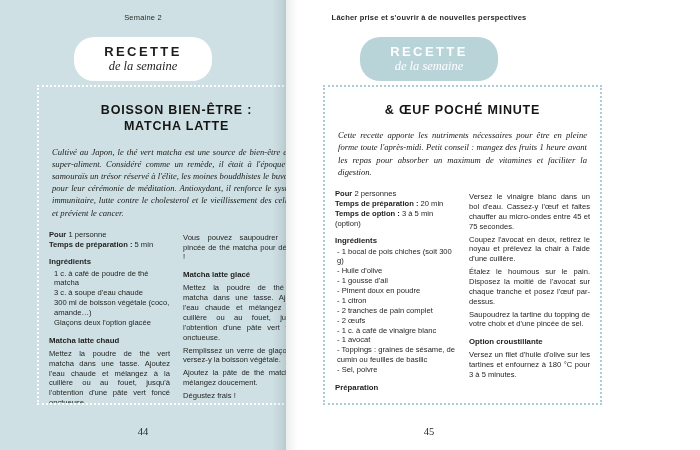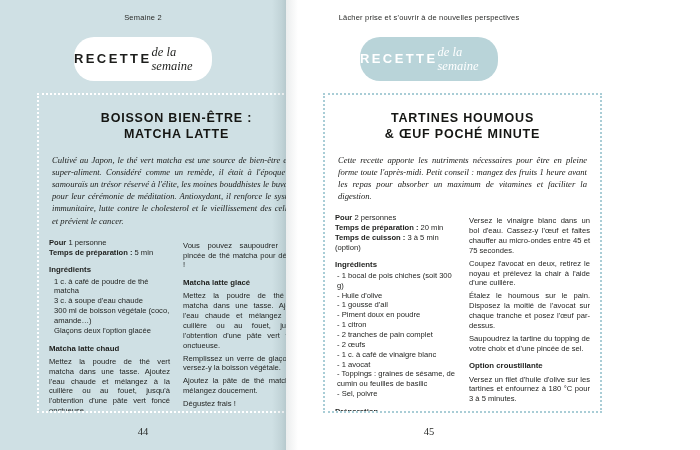--- a/index.html
+++ b/index.html
@@ -12,29 +12,29 @@
   .spread{position:relative;width:700px;height:450px;display:flex;}
   .page{position:relative;width:286px;height:450px;box-sizing:border-box;}
   .page-left{background:#cfe0e4;}
   .page-right{background:#ffffff;}
   .gutter-left{position:absolute;top:0;right:0;bottom:0;width:14px;
     background:linear-gradient(to right,rgba(70,95,100,0) 0%,rgba(70,95,100,0.10) 70%,rgba(70,95,100,0.18) 100%);}
   .gutter-right{position:absolute;top:0;left:0;bottom:0;width:12px;
     background:linear-gradient(to right,rgba(60,80,85,0.10) 0%,rgba(60,80,85,0) 100%);}
   .running-head{position:absolute;top:13px;left:0;width:100%;
     text-align:center;font-size:7.5px;letter-spacing:.2px;color:#2a2b29;}
-  .running-head.bold{font-weight:normal;}
+  .running-head.bold{font-weight:bold;}
   .badge{position:absolute;top:37px;left:50%;transform:translateX(-50%);
     width:138px;height:44px;border-radius:20px;
-    display:flex;flex-direction:row;align-items:center;justify-content:center;line-height:1.12;}
+    display:flex;flex-direction:column;align-items:center;justify-content:center;line-height:1.12;}
   .badge-white{background:#ffffff;color:#1d1e1c;}
   .badge-blue{background:#b9d4d9;color:#ffffff;}
   .badge-top{font-weight:bold;font-size:13px;letter-spacing:2.4px;}
   .badge-sub{font-family:"Liberation Serif",serif;font-style:italic;font-size:12.5px;}
-  .dotted-box{position:absolute;left:37px;top:93px;width:279px;height:320px;
+  .dotted-box{position:absolute;left:37px;top:85px;width:279px;height:320px;
     box-sizing:border-box;padding:9px 10px 6px;overflow:hidden;}
   .dots-white{border:2px dotted #ffffff;}
   .dots-blue{border:2px dotted #a9cdd6;}
   .recipe-title{margin:6px 0 0;text-align:center;font-size:12.5px;font-weight:bold;
     letter-spacing:.8px;line-height:1.3;color:#151613;}
   .recipe-title span{display:block;}
   .intro{margin:11px 3px 0;font-family:"Liberation Serif",serif;font-style:italic;
     font-size:8.6px;line-height:1.42;text-align:justify;color:#20211f;}
   .cols{display:flex;gap:13px;margin-top:11px;font-size:7.6px;line-height:1.3;}
   .col{flex:1;min-width:0;}
@@ -105,30 +105,29 @@
     <div class="gutter-right"></div>
     <div class="running-head bold">Lâcher prise et s'ouvrir à de nouvelles perspectives</div>
 
     <div class="badge badge-blue">
       <div class="badge-top">RECETTE</div>
       <div class="badge-sub">de la semaine</div>
     </div>
 
     <div class="dotted-box dots-blue">
       <h1 class="recipe-title">
-        <span>TARTINES HOUMOUS</span>
         <span>&amp; ŒUF POCHÉ MINUTE</span>
       </h1>
       <p class="intro">Cette recette apporte les nutriments nécessaires pour être en pleine forme toute l'après-midi. Petit conseil : mangez des fruits 1 heure avant les repas pour absorber un maximum de vitamines et faciliter la digestion.</p>
 
       <div class="cols">
         <div class="col">
           <p class="meta"><b>Pour</b> <span>2 personnes</span></p>
           <p class="meta"><b>Temps de préparation :</b> <span>20 min</span></p>
-          <p class="meta"><b>Temps de cuisson :</b> <span>3 à 5 min (option)</span></p>
+          <p class="meta"><b>Temps de option :</b> <span>3 à 5 min (option)</span></p>
           <p class="blockhead tight">Ingrédients</p>
           <ul class="ing-list dashed">
             <li>1 bocal de pois chiches (soit 300 g)</li>
             <li>Huile d'olive</li>
             <li>1 gousse d'ail</li>
             <li>Piment doux en poudre</li>
             <li>1 citron</li>
             <li>2 tranches de pain complet</li>
             <li>2 œufs</li>
             <li>1 c. à café de vinaigre blanc</li>

